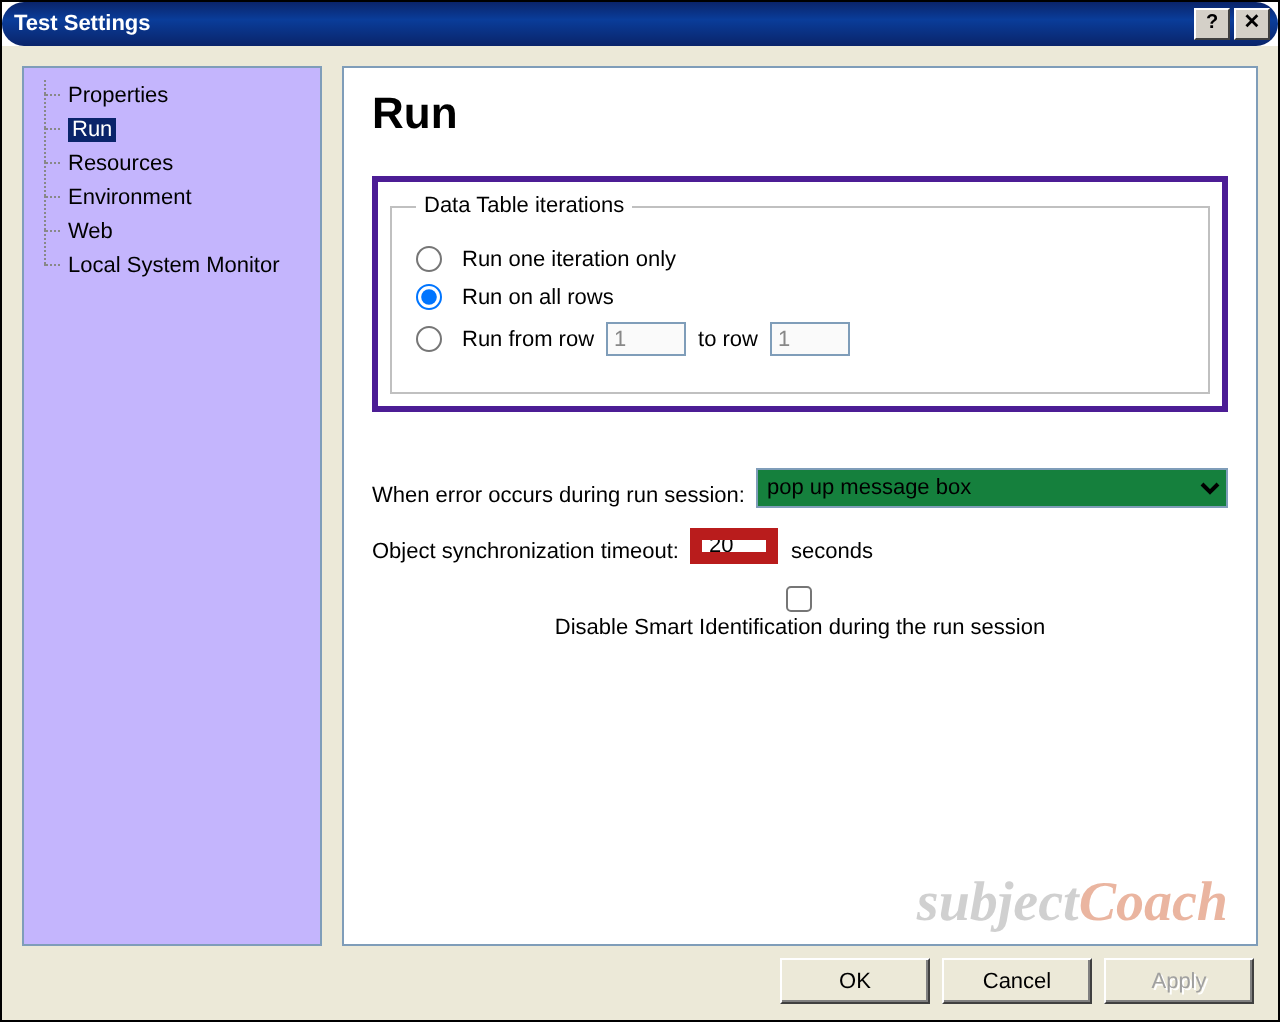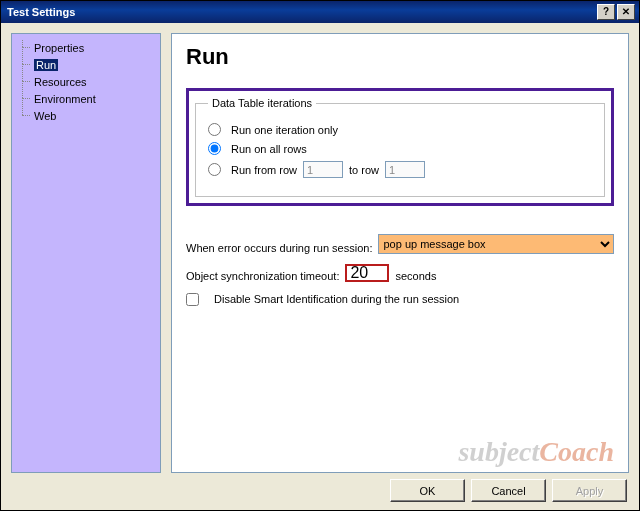--- a/index.html
+++ b/index.html
@@ -15,20 +15,21 @@
   }
   .titlebar {
     background: linear-gradient(to bottom, #0a246a, #0a3d9a 40%, #0a246a);
     color: #fff;
     height: 22px;
     display: flex;
     align-items: center;
     padding: 0 4px 0 6px;
     font-weight: bold;
     font-size: 11px;
+    border-radius: 11px;
   }
   .titlebar .title { flex: 1; }
   .titlebar .win-btn {
     width: 18px;
     height: 16px;
     background: #d4d0c8;
     border: 1px solid #fff;
     border-right-color: #404040;
     border-bottom-color: #404040;
     margin-left: 2px;
@@ -135,36 +136,37 @@
     display: flex;
     align-items: flex-end;
     margin: 10px 0;
     gap: 6px;
   }
   select.combo {
     flex: 1;
     height: 20px;
     font-size: 11px;
     border: 1px solid #7f9db9;
-    background: #fdba74;
+    background: #15803d;
     font-family: Tahoma, Arial, sans-serif;
   }
   input.num {
     width: 44px;
     height: 18px;
-    font-size: 16px;
-    border: 2px solid #b91c1c;
+    font-size: 11px;
+    border: 6px solid #b91c1c;
     padding: 0 3px;
     font-family: Tahoma, Arial, sans-serif;
   }
   .check-row {
     display: flex;
-    align-items: flex-start;
+    align-items: center;
     margin: 8px 0;
-    gap: 13px;
+    gap: 1px;
+    flex-direction: column;
   }
   .check-row input[type="checkbox"] { margin: 1px 2px 0 0; }
   .check-row label { line-height: 14px; }
   .button-bar {
     display: flex;
     justify-content: flex-end;
     gap: 6px;
     padding: 6px 2px 2px 2px;
   }
   .btn {
@@ -207,20 +209,21 @@
 
 <div class="dialog-body">
   <div class="main-area">
 
     <div class="tree-panel">
       <div class="tree-item"><span>Properties</span></div>
       <div class="tree-item selected"><span>Run</span></div>
       <div class="tree-item"><span>Resources</span></div>
       <div class="tree-item"><span>Environment</span></div>
       <div class="tree-item"><span>Web</span></div>
+      <div class="tree-item"><span>Local System Monitor</span></div>
     </div>
 
     <div class="content-panel">
       <h1>Run</h1>
 
       <div class="fieldset-highlight">
         <fieldset class="inner">
           <legend>Data Table iterations</legend>
 
           <div class="radio-row">

